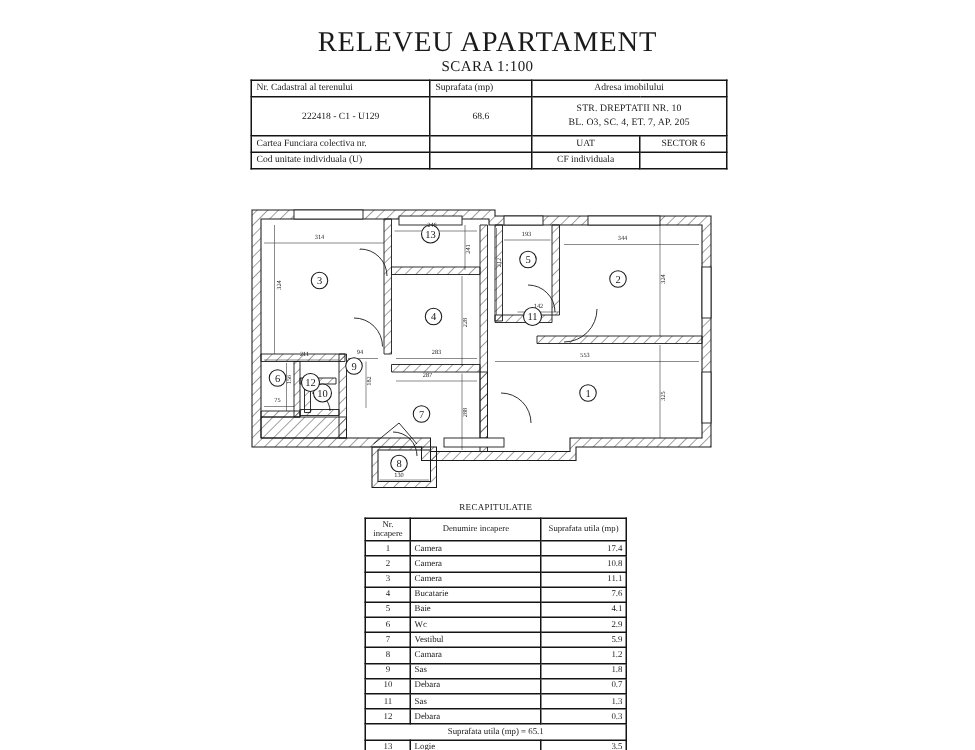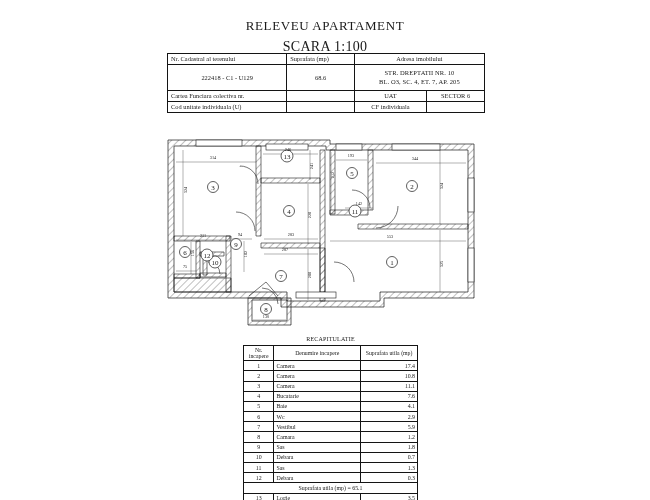--- a/index.html
+++ b/index.html
@@ -17,31 +17,31 @@
     overflow: hidden;
   }
 
   
   #doc-title {
     position: absolute;
     left: 0;
     top: 18px;
     width: 650px;
     text-align: center;
-    font-size: 13px;
+    font-size: 19px;
     letter-spacing: 0.6px;
     font-weight: normal;
   }
   #doc-scale {
     position: absolute;
     left: 0;
     top: 39px;
     width: 650px;
     text-align: center;
-    font-size: 14px;
+    font-size: 10px;
     letter-spacing: 0.3px;
   }
 
   
   #header-table {
     position: absolute;
     left: 167px;
     top: 53px;
     width: 318px;
     border-collapse: collapse;

